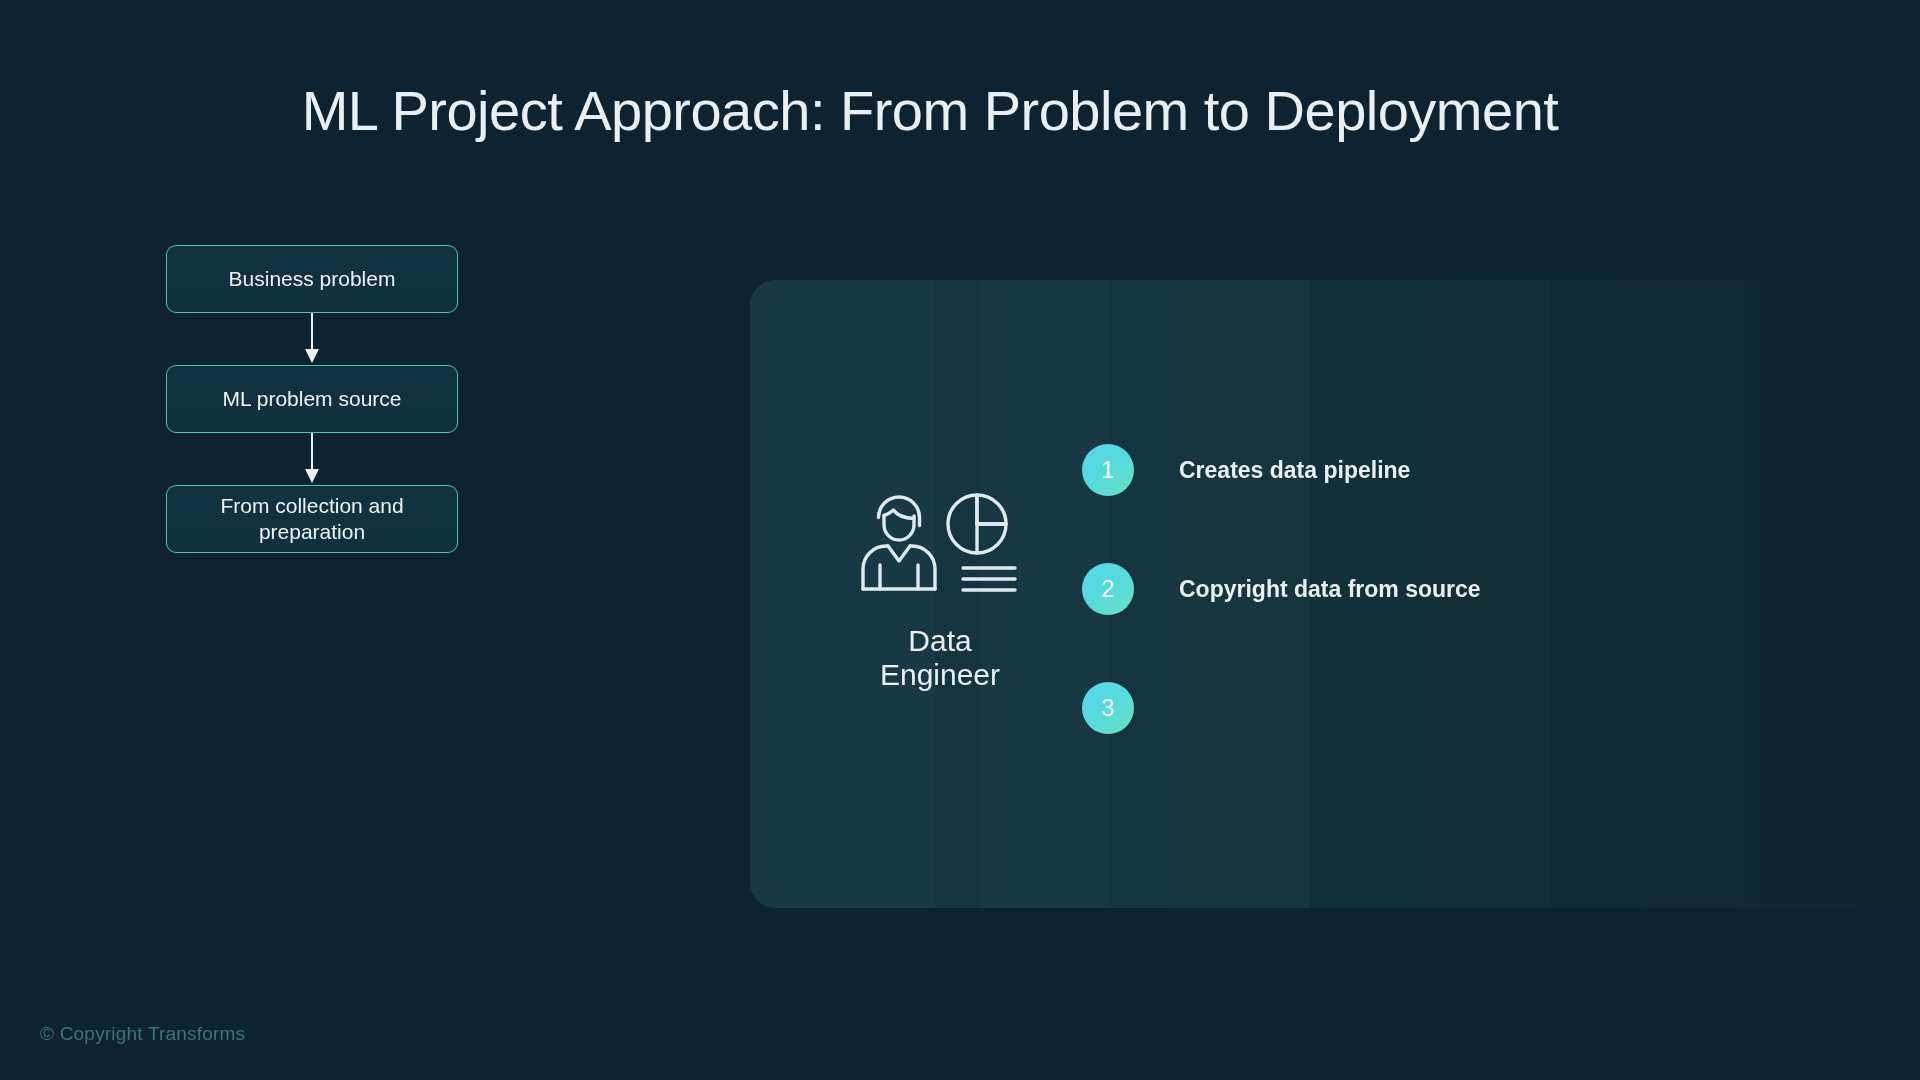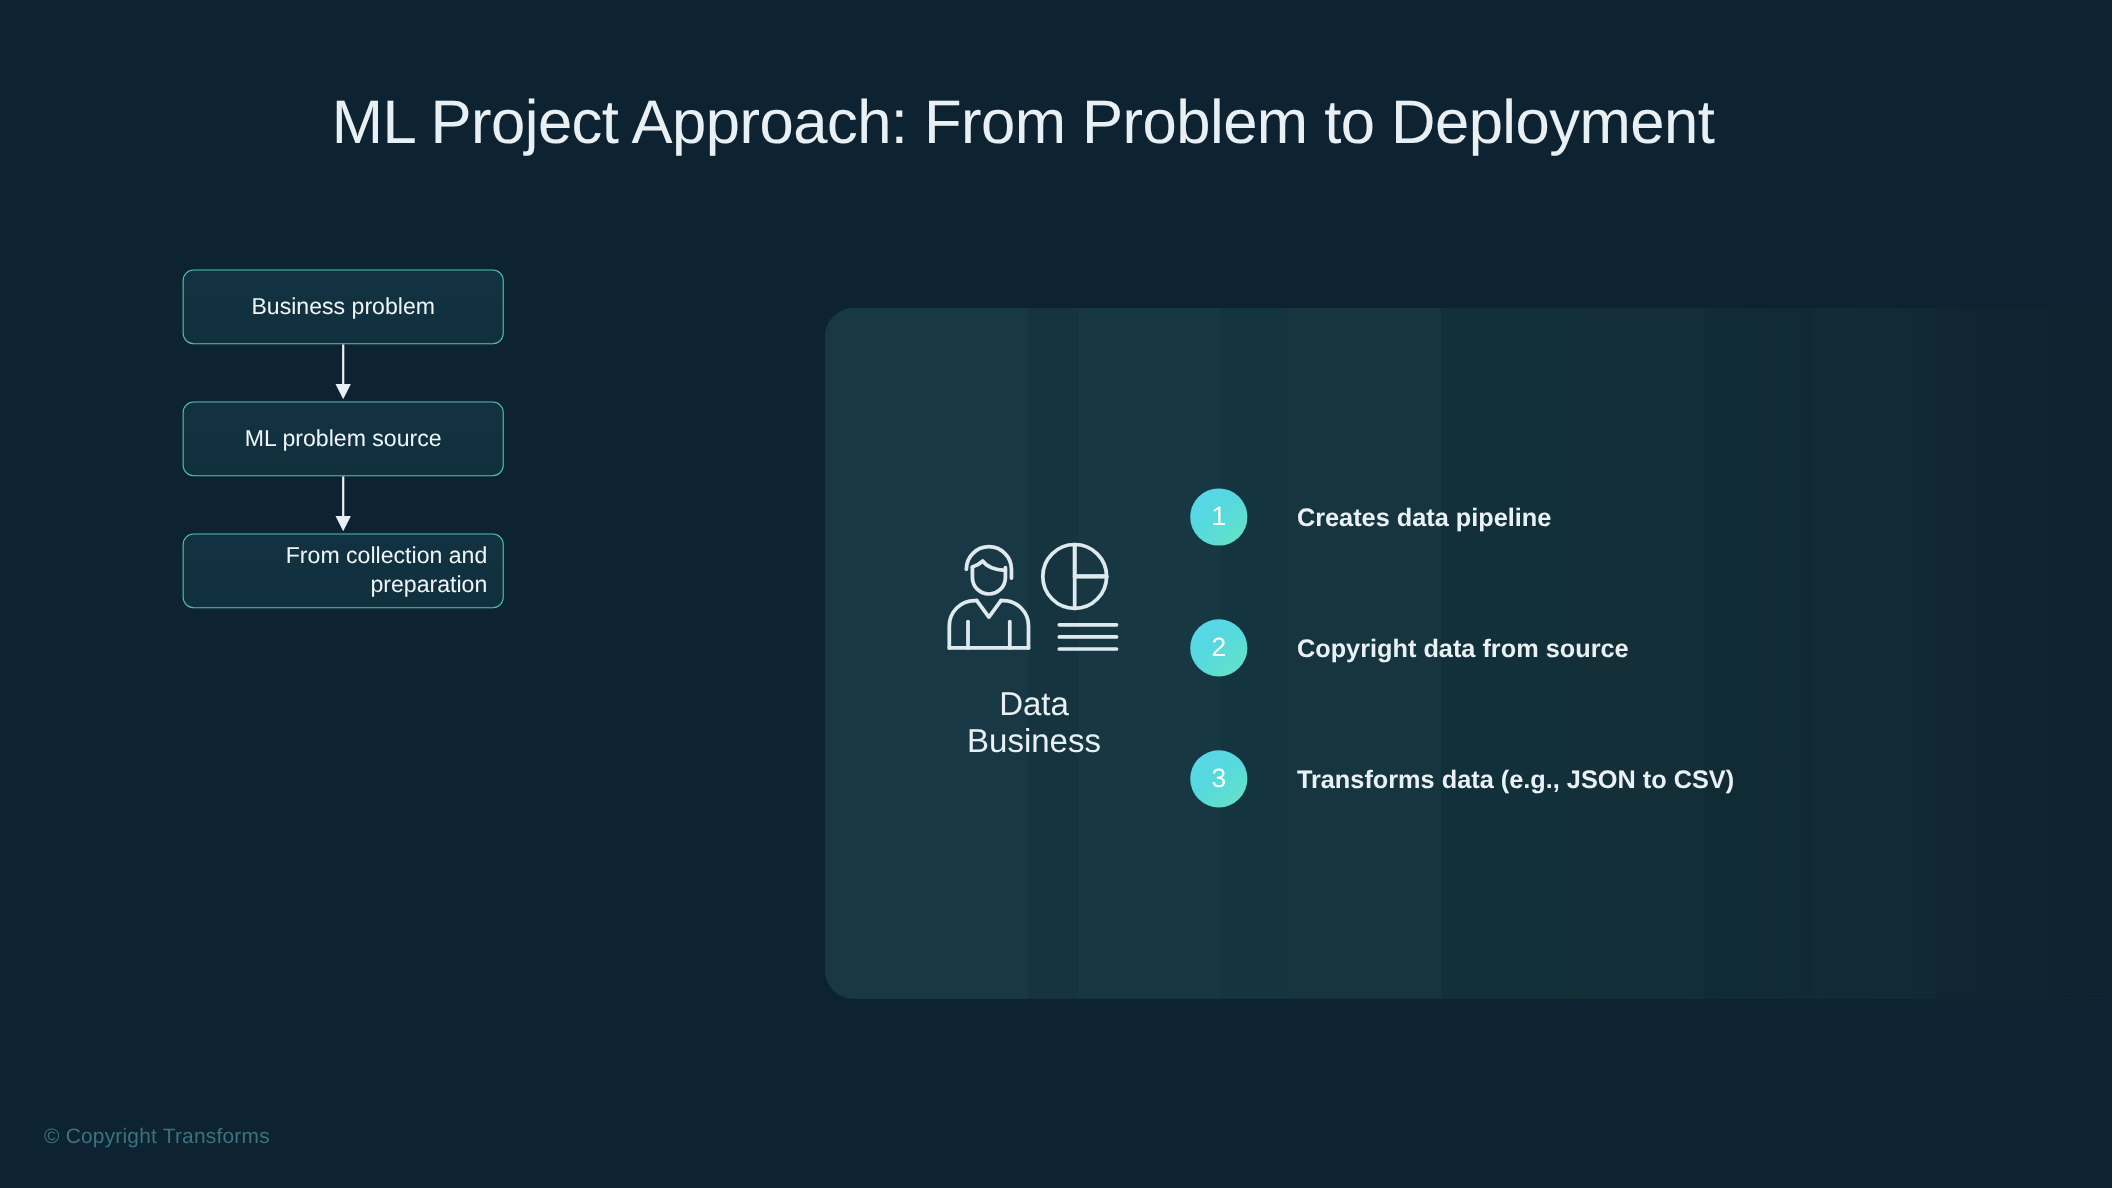--- a/index.html
+++ b/index.html
@@ -40,21 +40,21 @@
 
   .flow-box {
     width: 292px;
     border: 1.5px solid #4fc4bd;
     border-radius: 10px;
     background: linear-gradient(180deg, #133241 0%, #11303e 100%);
     color: #eef4f7;
     font-size: 21px;
     font-weight: 400;
     line-height: 1.25;
-    text-align: right;
+    text-align: center;
     display: flex;
     align-items: center;
     justify-content: center;
     padding: 0 14px;
   }
 
   .flow-box.h1 { height: 68px; }
   .flow-box.h2 { height: 68px; }
   .flow-box.h3 { height: 68px; }
 
@@ -244,35 +244,34 @@
     <path d="M130 10a29 29 0 0 1 29 29h-29z" transform="translate(-8,0)"></path>
     <line x1="122" y1="39" x2="122" y2="68"></line>
     <line x1="122" y1="39" x2="151" y2="39"></line>
 
     <line x1="108" y1="83" x2="160" y2="83"></line>
     <line x1="108" y1="94" x2="160" y2="94"></line>
     <line x1="108" y1="105" x2="160" y2="105"></line>
   </svg>
 
   <div class="persona-label">Data
-Business</div>
+Engineer</div>
 </div>
 
 <div class="steps">
 
   <div class="step">
     <div class="step-badge">1</div>
     <div class="step-text">Creates data pipeline</div>
   </div>
 
   <div class="step">
     <div class="step-badge">2</div>
     <div class="step-text">Copyright data from source</div>
   </div>
 
   <div class="step">
     <div class="step-badge">3</div>
-    <div class="step-text">Transforms data (e.g., JSON to CSV)</div>
   </div>
 
 </div>
 
 <div class="footer">© Copyright Transforms</div>
 
 </body></html>

